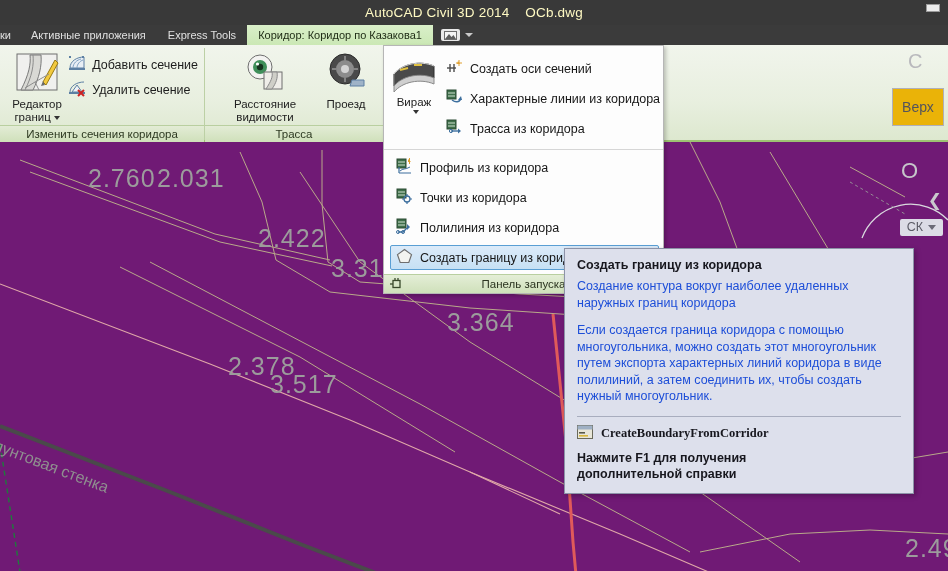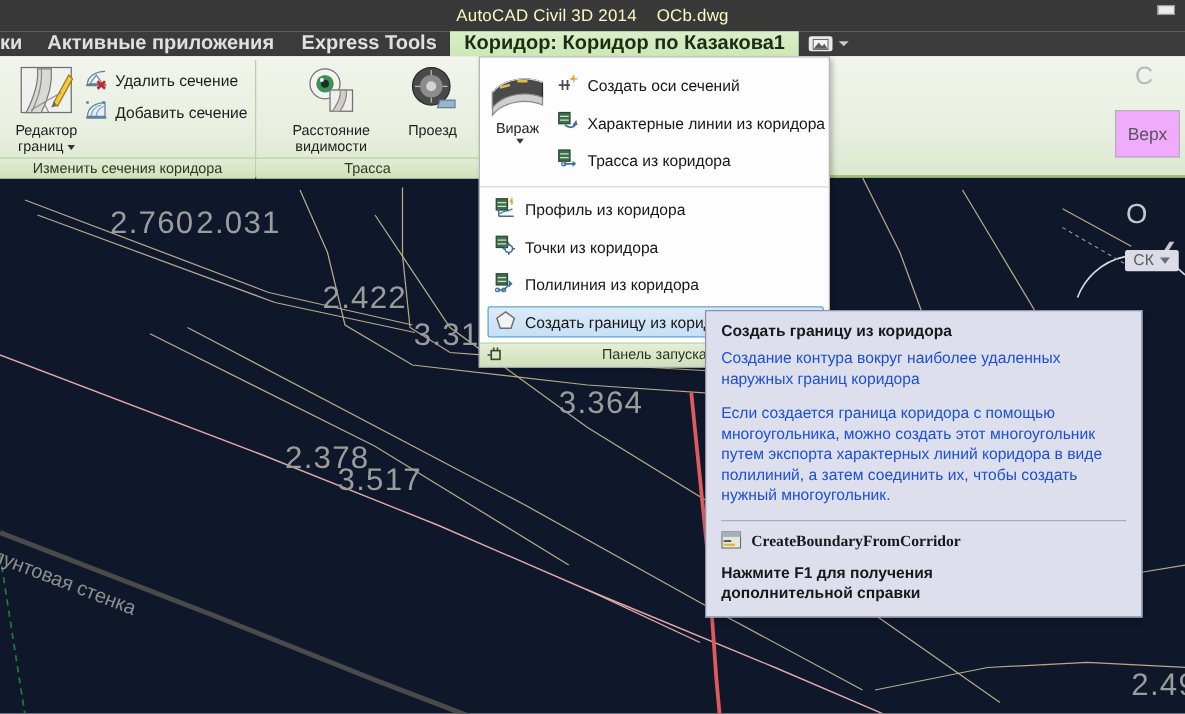--- a/index.html
+++ b/index.html
@@ -21,21 +21,21 @@
   .titlebar-text { font-size: 13.5px; letter-spacing: .2px; color: #fef9c3; white-space: pre; }
 
   
   .tabbar {
     position: absolute; left: 0; top: 25px; width: 948px; height: 20px;
     background: #3b3b3b;
     display: flex; align-items: stretch;
   }
   .tab {
     display: flex; align-items: center; padding: 0 11px;
-    font-size: 16px; color: #e0e0e0; white-space: nowrap; font-weight: bold;
+    font-size: 11px; color: #e0e0e0; white-space: nowrap;
   }
   .tab.clipped { padding-left: 0; padding-right: 9px; }
   .tab.active {
     background: linear-gradient(to bottom, #d9efc9, #cbe8b5);
     color: #1d2a14;
   }
   .tabbar-spacer { flex: 1 1 auto; }
   .tab-icon-slot { display: flex; align-items: center; padding: 0 8px; }
   .mini-img-btn {
     width: 19px; height: 12px; border-radius: 2px;
@@ -128,43 +128,43 @@
   .tt-title { font-size: 12.5px; font-weight: bold; color: #17171e; margin-bottom: 6px; }
   .tt-p { font-size: 12.5px; color: #1d4ed8; line-height: 1.32; }
   .tt-gap { height: 11px; }
   .tt-rule { height: 1px; background: #a8adbe; margin: 11px 0 8px 0; }
   .tt-cmd { display: flex; align-items: center; gap: 8px; font-size: 12.5px; font-weight: bold; color: #17171e; font-family: Liberation Serif, serif; }
   .tt-help { font-size: 12.5px; font-weight: bold; color: #17171e; line-height: 1.32; margin-top: 7px; }
 
   
   .canvas {
     position: absolute; left: 0; top: 142px; width: 948px; height: 429px;
-    background: #0f172a; overflow: hidden;
+    background: #701a75; overflow: hidden;
   }
   .canvas svg { position: absolute; left: 0; top: 0; }
   .elev {
     position: absolute; font-family: "Liberation Sans", sans-serif;
     color: #9c9c9c; font-size: 25px; letter-spacing: 1px; white-space: nowrap;
   }
   .cadlbl {
     position: absolute; color: #8f8f8f; font-size: 16px; white-space: nowrap;
     font-family: "Liberation Sans", sans-serif;
   }
 
   
   .viewcube { position: absolute; right: 2px; top: 48px; width: 84px; height: 86px; z-index: 20; }
   .vc-top {
     position: absolute; left: 30px; top: 40px; width: 52px; height: 38px;
-    background: #f0abfc; border: 1px solid #b0b0ba;
+    background: #eab308; border: 1px solid #b0b0ba;
     display: flex; align-items: center; justify-content: center;
     font-size: 14px; color: #54545c;
   }
   .vc-n { position: absolute; left: 46px; top: 2px; font-size: 20px; color: #b9b9bd; }
   .nav-sk {
-    position: absolute; right: 5px; top: 200px;
+    position: absolute; right: 5px; top: 219px;
     background: #dcdce6; color: #5b5b66; font-size: 12.5px;
     padding: 1px 7px 2px 7px; border-radius: 2px;
     display: flex; align-items: center; gap: 5px; z-index: 20;
   }
   .nav-sk .c { width:0;height:0;border-left:4px solid transparent;border-right:4px solid transparent;border-top:5px solid #6a6a77; }
   .nav-o { position: absolute; right: 30px; top: 158px; font-size: 22px; color: #c6c6ca; z-index: 10; }
   .nav-chev { position: absolute; right: 6px; top: 190px; font-size: 17px; color: #c9c9cd; z-index: 10; }
   .tinybox { position: absolute; right: 8px; top: 4px; width: 14px; height: 8px; border: 1px solid #9b9b9b; background: #ededed; z-index: 20; }
 </style>
 </head>
@@ -307,40 +307,40 @@
             </span>
             <span class="big-btn-label">
               <span>границ</span><span class="dropcaret"></span>
             </span>
           </div>
 
           <div class="stack">
             <div class="small-btn">
               <span class="glyph">
                 <svg width="18" height="17" viewBox="0 0 18 17">
-                  <path d="M2 12 C2 6 9 2 16 2" stroke="#5c7fa3" fill="none"></path>
-                  <path d="M4 12 L9 5 L14 12 Z" fill="#eef3f8" stroke="#5c7fa3"></path>
-                  <rect x="1" y="12" width="16" height="2" fill="#5c7fa3"></rect>
-                  <path d="M10 10 L16 16 M16 10 L10 16" stroke="#cc2222" stroke-width="2" fill="none"></path>
-                </svg>
-              </span>
-              <span>Удалить сечение</span>
-            </div>
-            <div class="small-btn">
-              <span class="glyph">
-                <svg width="18" height="17" viewBox="0 0 18 17">
                   <path d="M2 13 C2 6 9 2 16 2 L16 13 Z" fill="#e8eef5" stroke="#5c7fa3"></path>
                   <path d="M5 13 C5 8 9 5 13 4" stroke="#7fa0c0" fill="none"></path>
                   <path d="M9 13 C9 9 12 6 15 5" stroke="#7fa0c0" fill="none"></path>
                   <rect x="1" y="13" width="16" height="2" fill="#5c7fa3"></rect>
                   <rect x="1" y="1" width="2" height="2" fill="#5c7fa3"></rect>
                     <rect x="14" y="1" width="2" height="2" fill="#5c7fa3"></rect>
                 </svg>
               </span>
               <span>Добавить сечение</span>
+            </div>
+            <div class="small-btn">
+              <span class="glyph">
+                <svg width="18" height="17" viewBox="0 0 18 17">
+                  <path d="M2 12 C2 6 9 2 16 2" stroke="#5c7fa3" fill="none"></path>
+                  <path d="M4 12 L9 5 L14 12 Z" fill="#eef3f8" stroke="#5c7fa3"></path>
+                  <rect x="1" y="12" width="16" height="2" fill="#5c7fa3"></rect>
+                  <path d="M10 10 L16 16 M16 10 L10 16" stroke="#cc2222" stroke-width="2" fill="none"></path>
+                </svg>
+              </span>
+              <span>Удалить сечение</span>
             </div>
           </div>
         </div>
         <div class="panel-title">Изменить сечения коридора</div>
       </div>
 
       <div class="panel-sep"></div>
 
       <div class="panel" style="width:178px;">
         <div class="panel-body" style="justify-content:center;">

